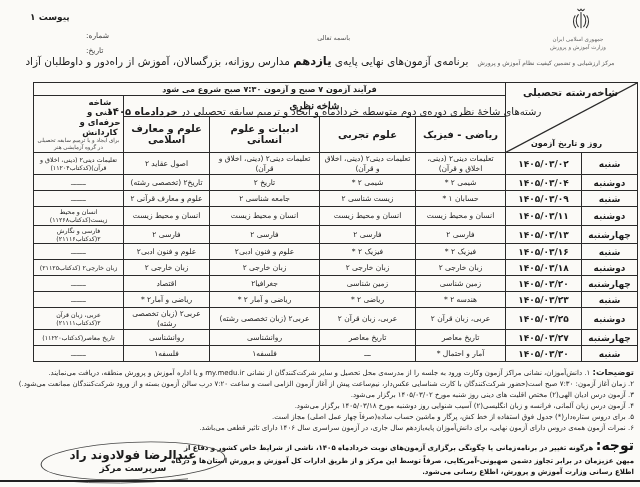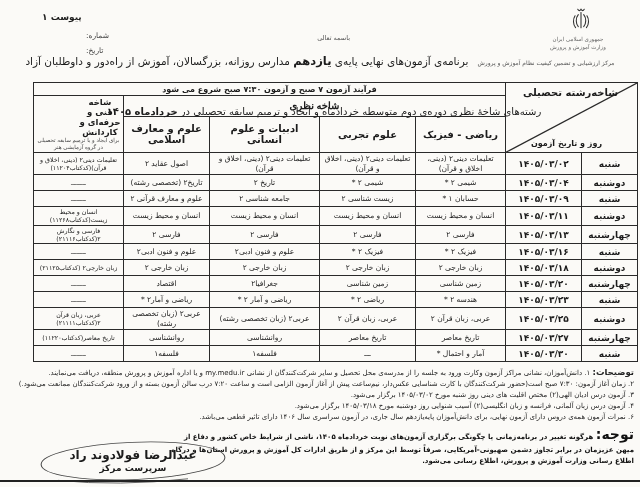--- a/index.html
+++ b/index.html
@@ -6,21 +6,21 @@
   html,body { width:640px; height:487px; overflow:hidden; }
   body {
     background:#fbfaf7;
     color:#1c1c1c;
     font-family:"DejaVu Sans", sans-serif;
     direction:rtl;
     position:relative;
   }
   
   .hdr { position:relative; height:82px; }
-  .attach { position:absolute; top:12px; left:30px; font-size:9px; font-weight:bold;margin-left:12px; }
+  .attach { position:absolute; top:12px; left:30px; font-size:9px; font-weight:bold; }
   .no-lbl  { position:absolute; top:31px; left:86px; font-size:7.5px; color:#444; }
   .dt-lbl  { position:absolute; top:46px; left:86px; font-size:7.5px; color:#444; }
   .besmele { position:absolute; top:34px; right:290px; font-size:6.5px; color:#555; }
   .emblem  { position:absolute; top:6px; right:42px; width:34px; text-align:center; }
   .emblem svg { width:22px; height:26px; }
   .gov { position:absolute; top:36px; right:22px; width:80px; font-size:5.5px; color:#666; text-align:center; line-height:1.4; }
   .titleline1 { position:absolute; top:50px; right:8px; left:8px; text-align:center; white-space:nowrap; }
   .center-name { font-size:6px; color:#555; margin-left:4px; }
   .t1 { font-size:10.5px; }
   .t1 b { font-size:11.5px; }
@@ -232,20 +232,21 @@
     <td class="tech-cell">ــــــــ</td>
   </tr>
 </tbody>
   </table>
 
 <div class="notes">
   <div class="note-line"><span class="lbl">توضیحات:</span> <span>۱. دانش‌آموزان، نشانی مراکز آزمون وکارت ورود به جلسه را از مدرسه‌ی محل تحصیل و سایر شرکت‌کنندگان از نشانی my.medu.ir و یا اداره آموزش و پرورش منطقه، دریافت می‌نمایند.</span></div>
   <div class="note-line">۲. زمان آغاز آزمون: ۷:۳۰ صبح است(حضور شرکت‌کنندگان با کارت شناسایی عکس‌دار، نیم‌ساعت پیش از آغاز آزمون الزامی است و ساعت ۷:۲۰ درب سالن آزمون بسته و از ورود شرکت‌کنندگان ممانعت می‌شود.)</div>
   <div class="note-line">۳. آزمون درس ادیان الهی(۲) مختص اقلیت های دینی روز شنبه مورخ ۱۴۰۵/۰۳/۰۲ برگزار می‌شود.</div>
   <div class="note-line">۴. آزمون درس زبان آلمانی، فرانسه و زبان انگلیسی(۲) آسیب شنوایی روز دوشنبه مورخ ۱۴۰۵/۰۳/۱۸ برگزار می‌شود.</div>
+  <div class="note-line">۵. برای دروس ستاره‌دار(*) جدول فوق استفاده از خط کش، پرگار و ماشین حساب ساده(صرفاً چهار عمل اصلی) مجاز است.</div>
   <div class="note-line">۶. نمرات آزمون همه‌ی دروس دارای آزمون نهایی، برای دانش‌آموزان پایه‌یازدهم سال جاری، در آزمون سراسری سال ۱۴۰۶ دارای تاثیر قطعی می‌باشد.</div>
 </div>
 <div class="attention">
   <span class="lbl">توجه:</span>
   <span>هرگونه تغییر در برنامه‌زمانی یا چگونگی برگزاری آزمون‌های نوبت خردادماه ۱۴۰۵، ناشی از شرایط خاص کشور و دفاع از میهن عزیزمان در برابر تجاوز دشمن صهیونی-آمریکایی، صرفاً توسط این مرکز و از طریق ادارات کل آموزش و پرورش استان‌ها و درگاه اطلاع رسانی وزارت آموزش و پرورش، اطلاع رسانی می‌شود.</span>
 </div>
 
 <div class="sign">
   <svg viewBox="0 0 190 58" preserveAspectRatio="none">
     <ellipse cx="95" cy="27" rx="92" ry="24" fill="none" stroke="#444" stroke-width="1" transform="rotate(-3 95 27)"></ellipse>

